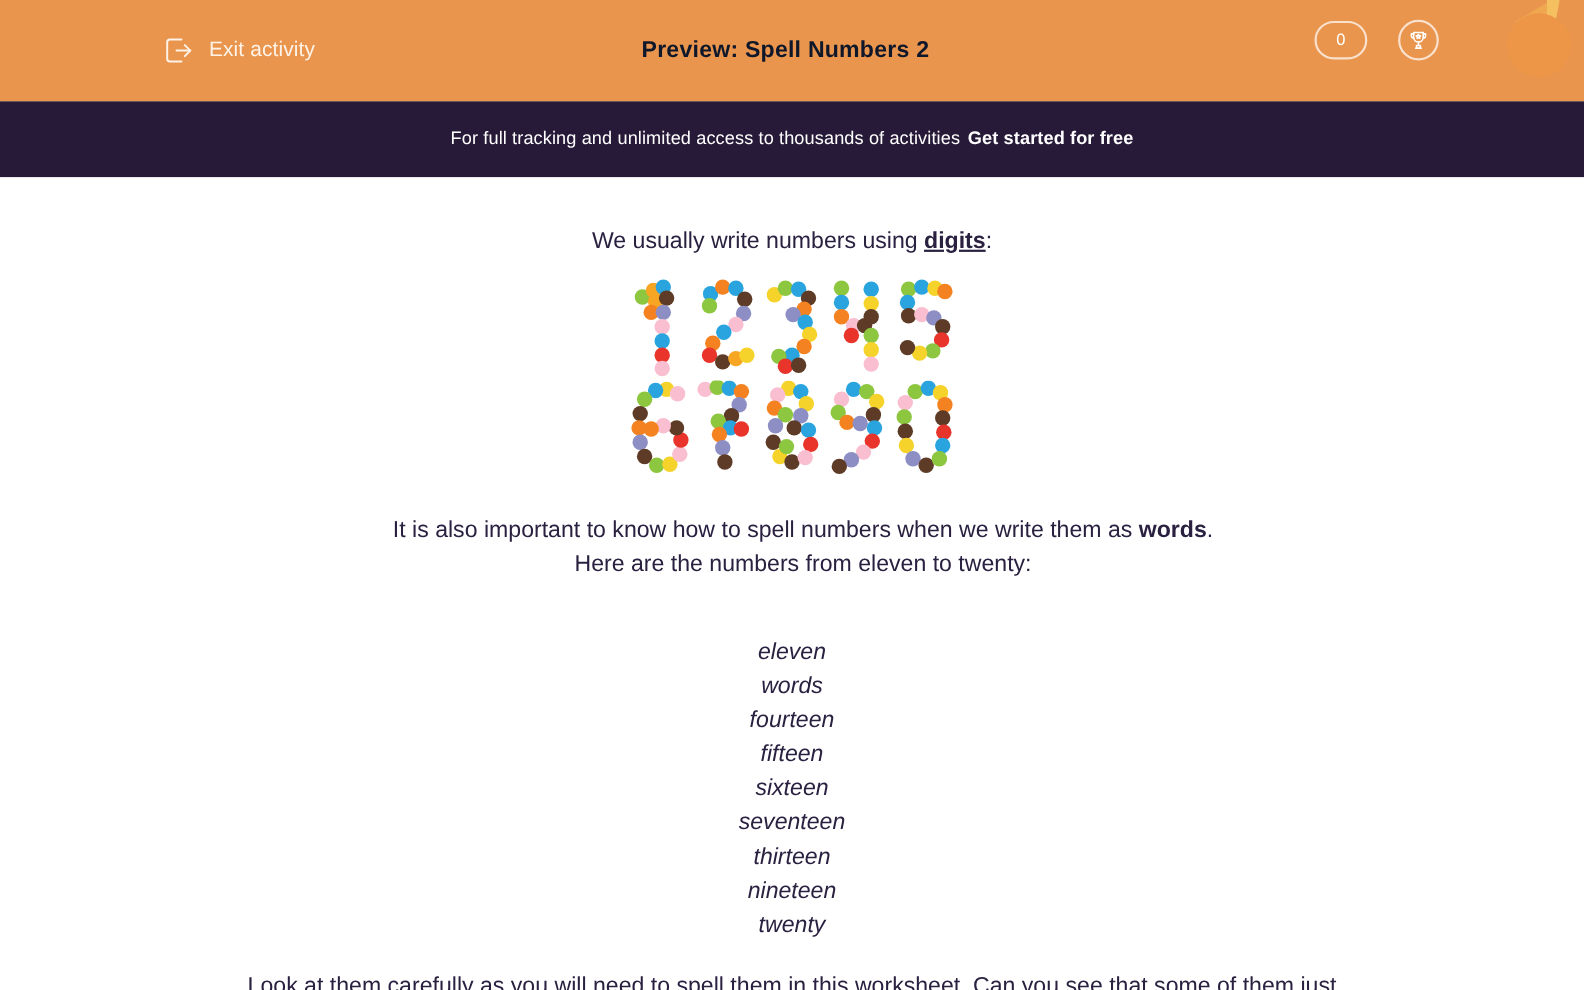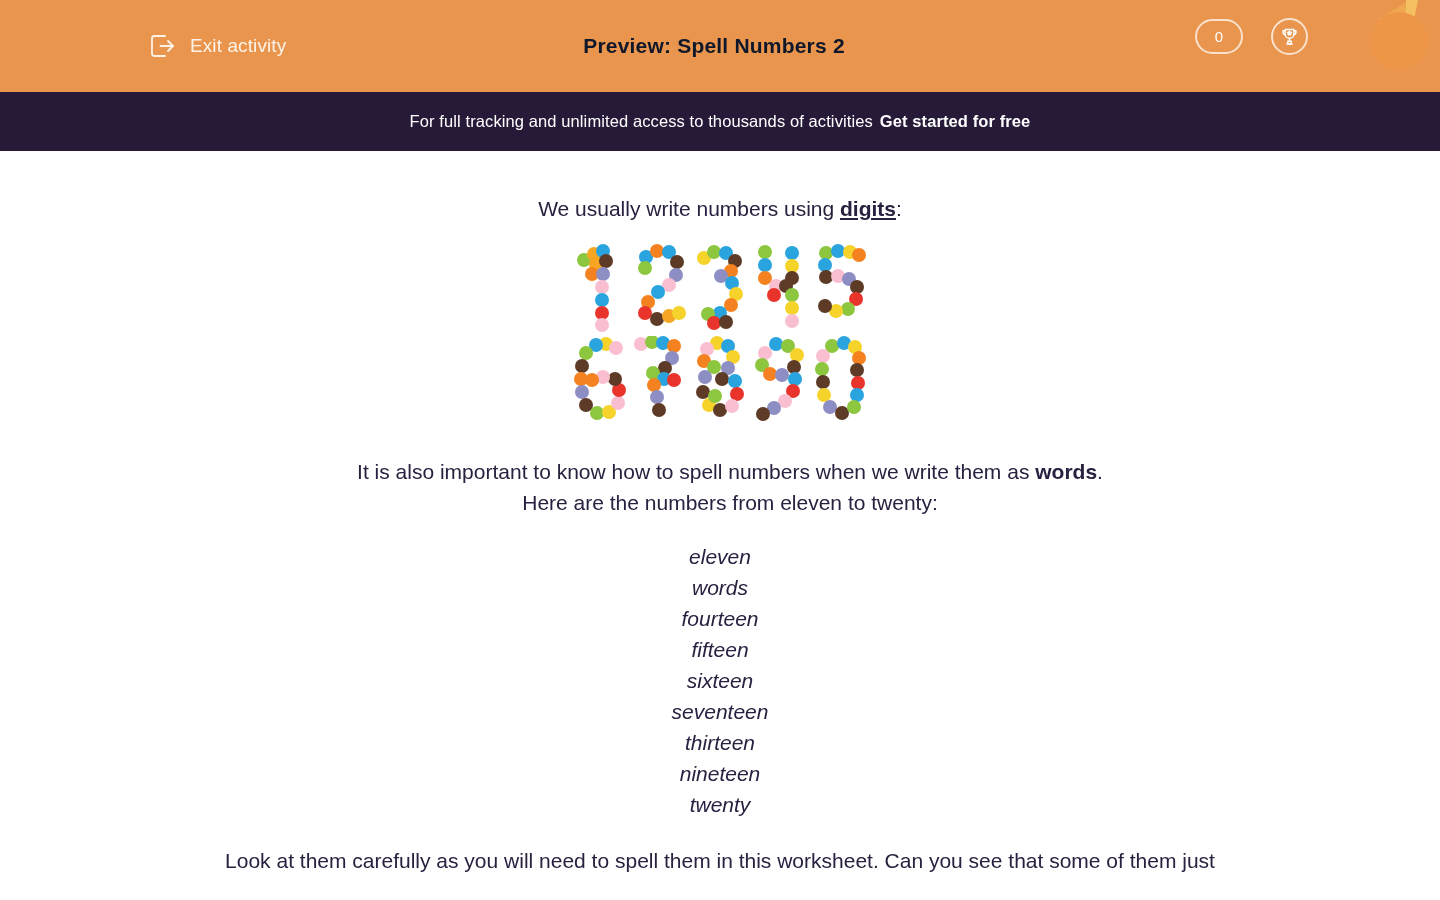--- a/index.html
+++ b/index.html
@@ -102,21 +102,21 @@
   .brand-logo .leaf-b {
     position: absolute;
     left: 46px; top: 0px;
     width: 12px; height: 24px;
     background: #f5c05f;
     clip-path: polygon(0% 0%, 100% 0%, 60% 100%, 0% 85%);
   }
 
   
   .promo-banner {
-    height: 59px;
+    height: 69px;
     background: #271a38;
     color: #ffffff;
     display: flex;
     align-items: center;
     justify-content: center;
     font-size: 16.5px;
     letter-spacing: .1px;
   }
   .promo-banner .promo-cta {
     font-weight: 700;
@@ -159,21 +159,21 @@
     margin-top: 30px;
     font-size: 21px;
     font-weight: 500;
     line-height: 1.47;
     color: #2a2040;
     padding-left: 20px;
   }
   .para-block b { font-weight: 800; }
 
   .word-list {
-    margin-top: 22px;
+    margin-top: 48px;
     list-style: none;
   }
   .word-list li {
     font-size: 21px;
     font-style: italic;
     font-weight: 500;
     line-height: 31px;
     color: #2a2040;
   }
 

